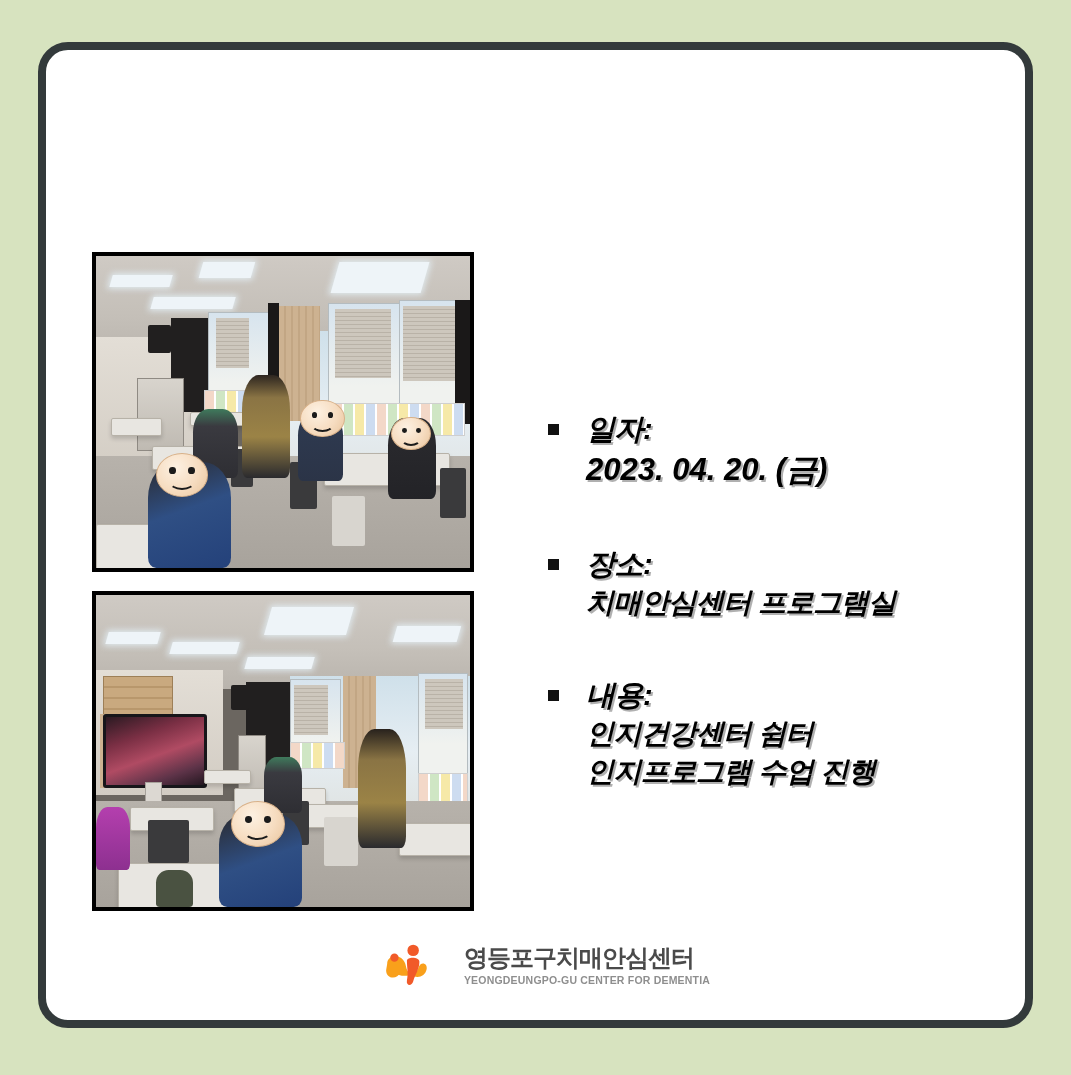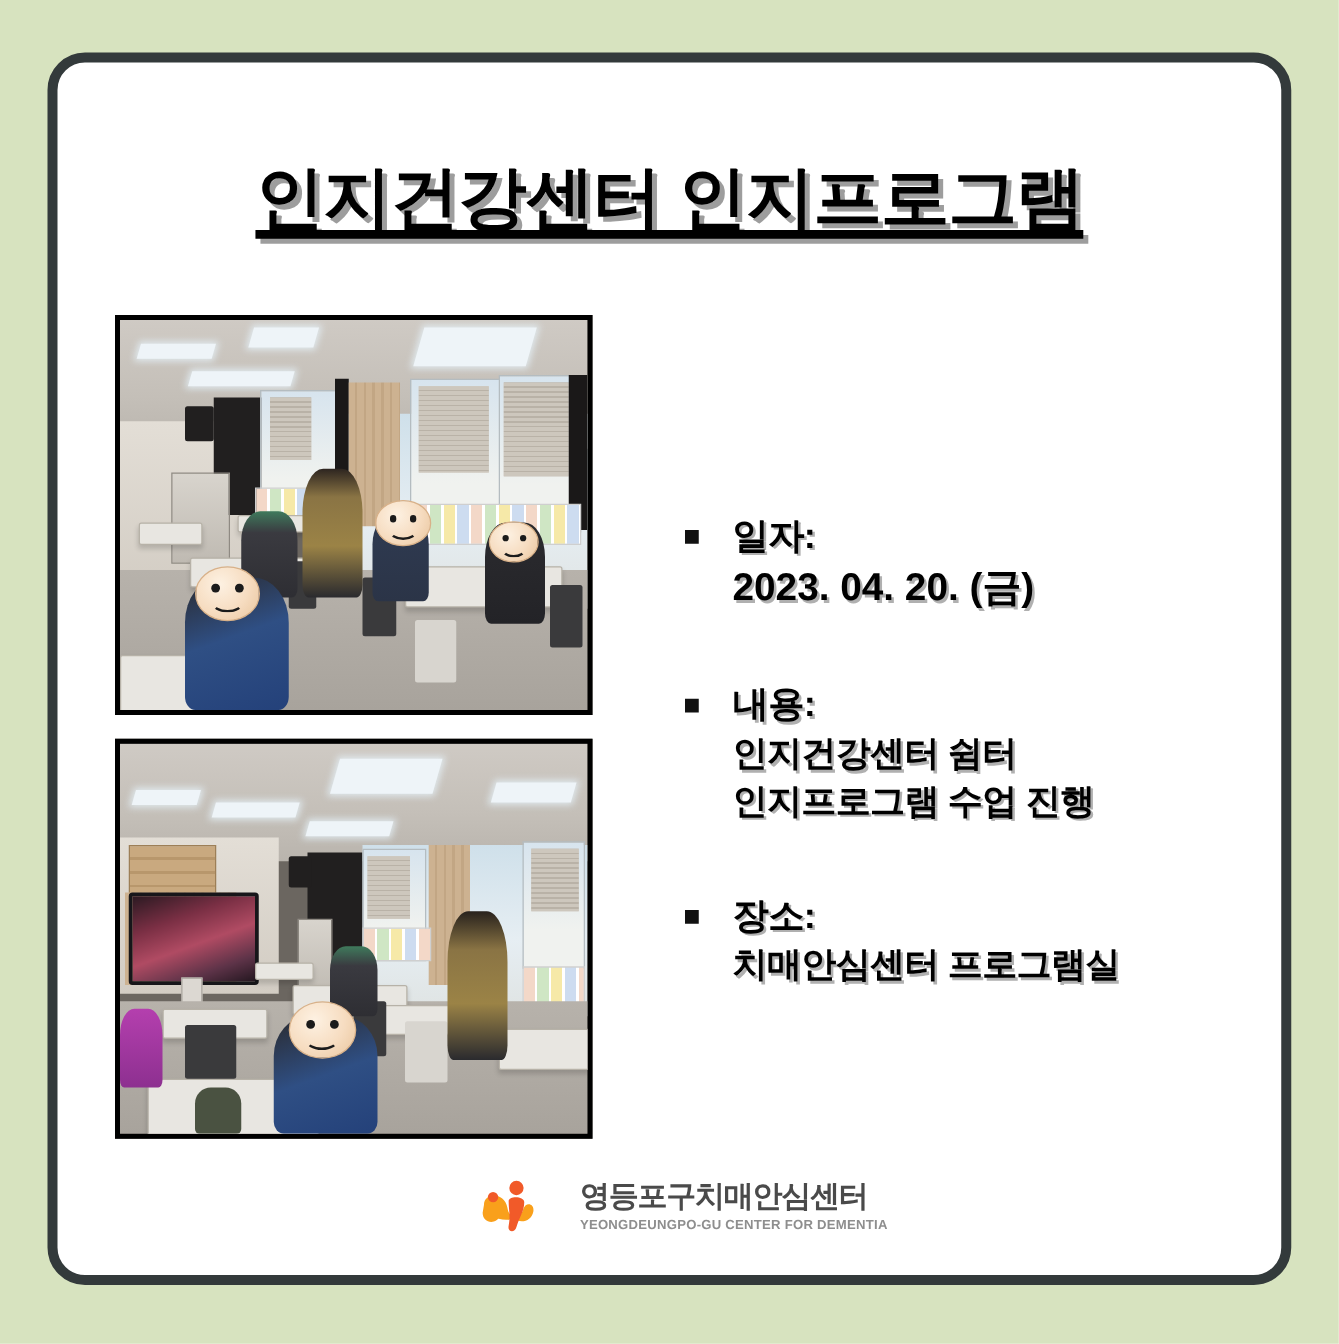--- a/index.html
+++ b/index.html
@@ -204,20 +204,21 @@
   .info-list {
     position: absolute;
     left: 500px;
     top: 360px;
     width: 470px;
   }
   .info-item {
     margin-bottom: 54px;
     position: relative;
     padding-left: 40px;
+    font-style: italic;
   }
   .info-item:last-child { margin-bottom: 0; }
   .bullet {
     position: absolute;
     left: 2px;
     top: 14px;
     width: 11px;
     height: 11px;
     background: #111111;
   }
@@ -266,21 +267,20 @@
     color: #8e8e8e;
     letter-spacing: 0.2px;
     margin-top: 5px;
   }
 </style>
 </head>
 <body>
 
 <div class="poster-card">
 
-  <div class="poster-title">인지건강센터 인지프로그램</div>
 
   <div class="photo photo-top">
     <div class="photo-inner">
       <div class="ceiling"></div>
       <div class="ceiling-light" style="left:4%;top:6%;width:16%;height:4%;"></div>
       <div class="ceiling-light" style="left:15%;top:13%;width:22%;height:4%;"></div>
       <div class="ceiling-light" style="left:64%;top:2%;width:24%;height:10%;"></div>
       <div class="ceiling-light" style="left:28%;top:2%;width:14%;height:5%;"></div>
 
       <div class="wall-left"></div>
@@ -402,29 +402,29 @@
   <div class="info-list">
 
     <div class="info-item date">
       <span class="bullet"></span>
       <div class="info-label">일자:</div>
       <div class="info-value">2023. 04. 20. (금)</div>
     </div>
 
     <div class="info-item">
       <span class="bullet"></span>
+      <div class="info-label">장소:</div>
+      <div class="info-value">치매안심센터 프로그램실</div>
+    </div>
+
+    <div class="info-item">
+      <span class="bullet"></span>
       <div class="info-label">내용:</div>
       <div class="info-value">인지건강센터 쉼터
 인지프로그램 수업 진행</div>
-    </div>
-
-    <div class="info-item">
-      <span class="bullet"></span>
-      <div class="info-label">장소:</div>
-      <div class="info-value">치매안심센터 프로그램실</div>
     </div>
 
   </div>
 
   <div class="footer-logo">
     <svg class="logo-mark" viewBox="0 0 100 100">
       <path d="M8 46 C8 26, 40 26, 44 50 C48 76, 80 78, 84 56 C86 44, 72 40, 68 54 C64 70, 34 74, 22 62 C12 52, 14 38, 26 38 C36 38, 40 50, 34 62 C26 78, 6 74, 6 58 Z" fill="#f9a01b"></path>
       <circle cx="58" cy="20" r="11" fill="#f15a29"></circle>
       <path d="M46 40 C46 32, 70 32, 70 42 C70 56, 62 66, 58 80 C55 90, 44 88, 46 78 C49 62, 46 54, 46 40 Z" fill="#f15a29"></path>
       <circle cx="22" cy="34" r="8" fill="#f15a29"></circle>

